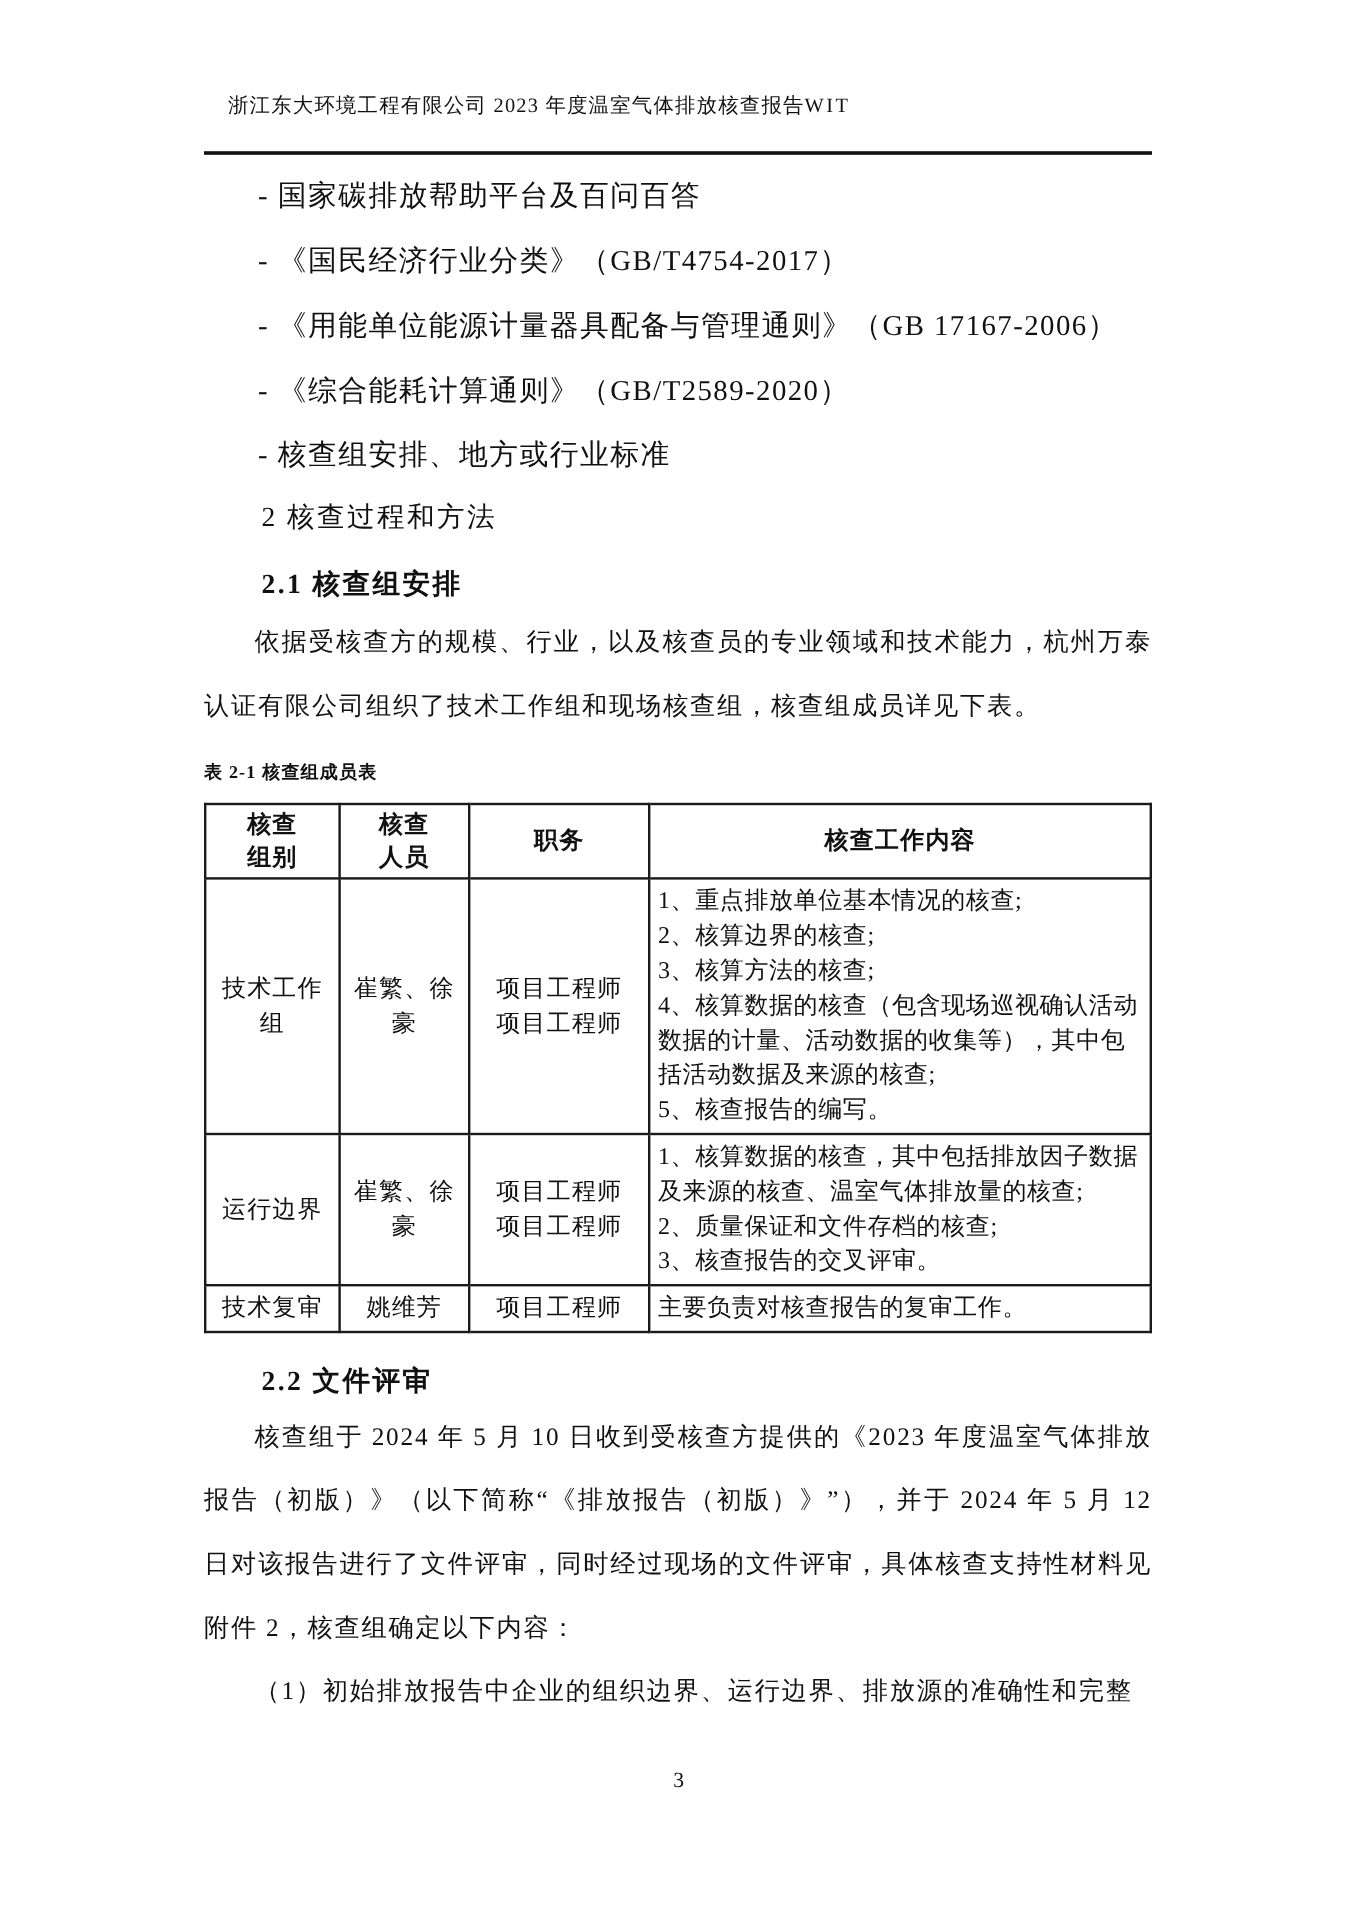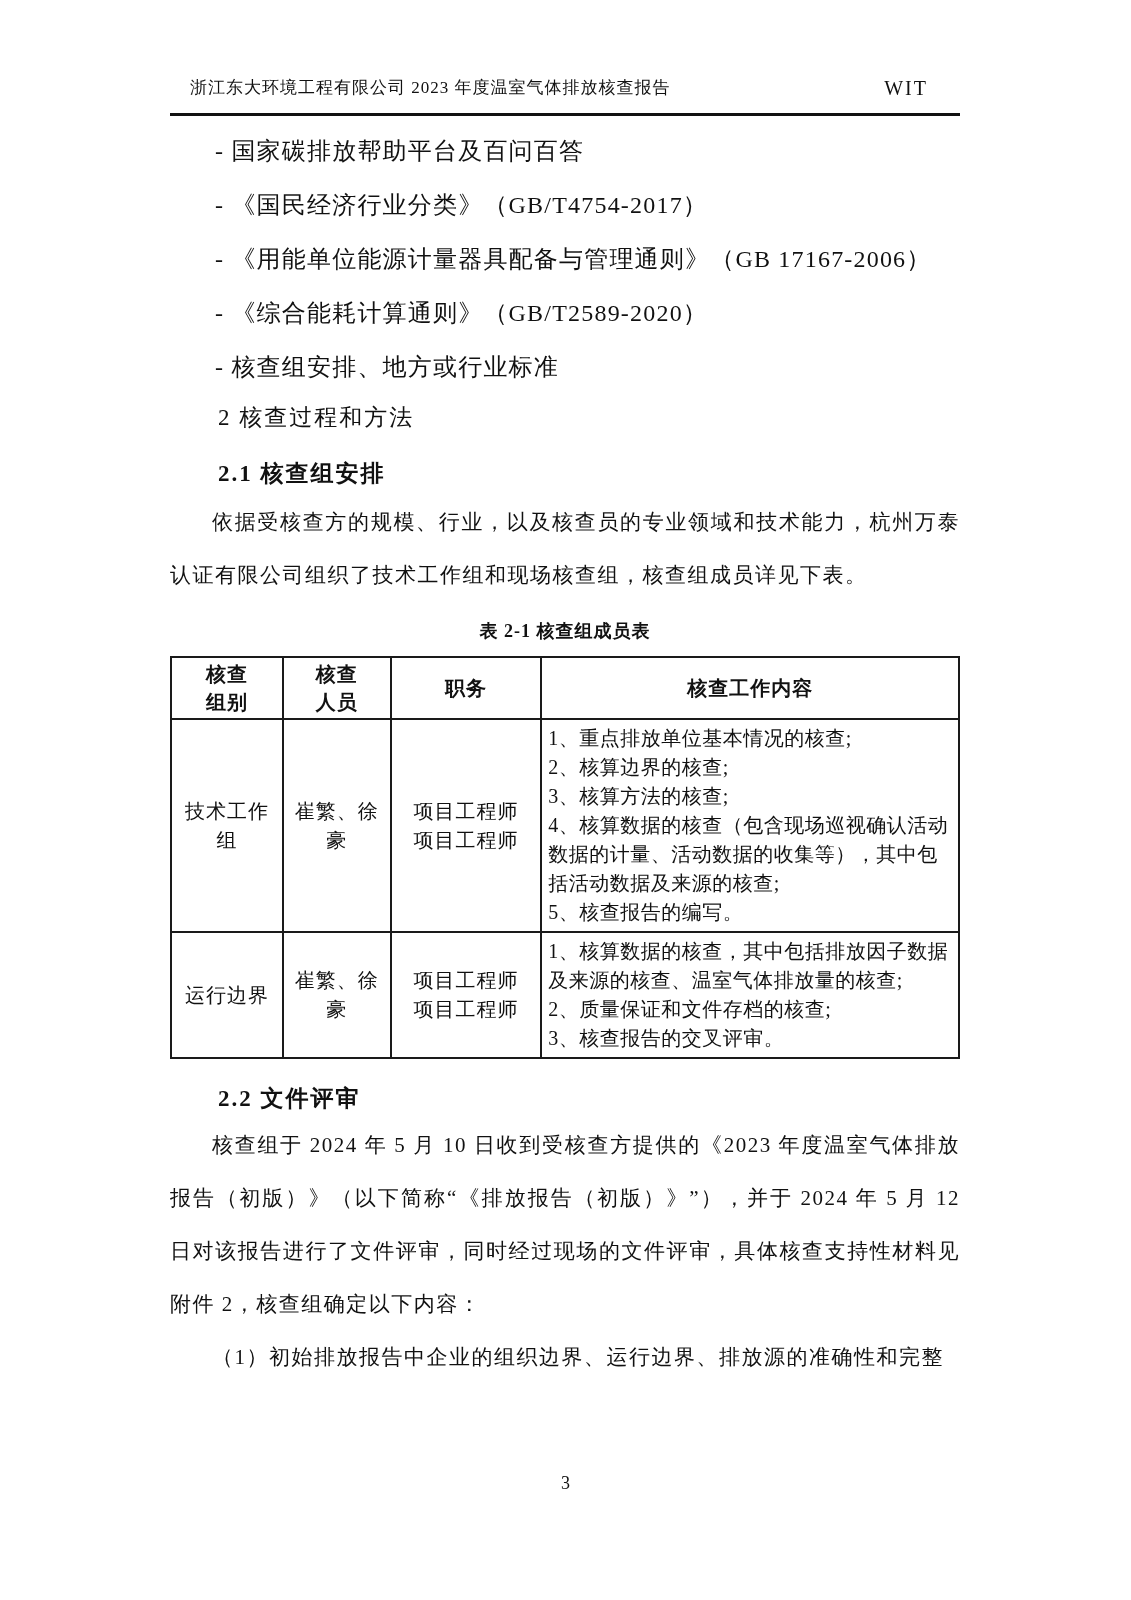--- a/index.html
+++ b/index.html
@@ -12,37 +12,35 @@
     background: #ffffff;
     color: #111;
     font-family: "Liberation Serif", "DejaVu Serif", serif;
     overflow: hidden;
   }
   .content { padding: 76px 171px 0 170px; }
 
   
   .doc-header {
     display: flex;
-    justify-content: space-between;
     align-items: flex-end;
     border-bottom: 3px solid #111;
-    padding-bottom: 13px;
+    padding-bottom: 26px;
   }
   .doc-header .title {
     font-size: 17px;
     letter-spacing: 1px;
     padding-left: 20px;
     line-height: 24px;
   }
   .doc-header .logo {
-    font-size: 20px;
+    font-size: 17px;
     letter-spacing: 2px;
     line-height: 24px;
     padding-right: 32px;
-    margin-left: 34px;
   }
 
   
   .ref-list { margin: 8px 0 0 45px; }
   .ref-item {
     font-size: 24px;
     line-height: 54px;
     letter-spacing: 1.2px;
     white-space: nowrap;
   }
@@ -68,23 +66,22 @@
     font-size: 21px;
     line-height: 53px;
     letter-spacing: 1.5px;
     text-align: justify;
     text-indent: 2em;
     margin-top: 6px;
   }
 
   
   .table-title {
-    font-size: 18px;
+    font-size: 15px;
     font-weight: bold;
-    text-align: center;
     letter-spacing: 1px;
     line-height: 30px;
     margin-top: 14px;
   }
   table.team {
     width: 100%;
     border-collapse: collapse;
     margin-top: 10px;
     table-layout: fixed;
   }
@@ -181,20 +178,26 @@
         </tr>
         <tr>
           <td class="cell-center">运行边界</td>
           <td class="cell-center">崔繁、徐豪</td>
           <td class="cell-center">项目工程师
 项目工程师</td>
           <td class="cell-content">1、核算数据的核查，其中包括排放因子数据及来源的核查、温室气体排放量的核查;
 2、质量保证和文件存档的核查;
 3、核查报告的交叉评审。</td>
         </tr>
+        <tr>
+          <td class="cell-center">技术复审</td>
+          <td class="cell-center">姚维芳</td>
+          <td class="cell-center">项目工程师</td>
+          <td class="cell-content">主要负责对核查报告的复审工作。</td>
+        </tr>
       </tbody>
     </table>
 
     <div class="h-sub">2.2 文件评审</div>
 
     <div class="para" style="margin-top:4px;">核查组于 2024 年 5 月 10 日收到受核查方提供的《2023 年度温室气体排放报告（初版）》（以下简称“《排放报告（初版）》”），并于 2024 年 5 月 12 日对该报告进行了文件评审，同时经过现场的文件评审，具体核查支持性材料见附件 2，核查组确定以下内容：</div>
 
     <div class="para" style="margin-top:0;">（1）初始排放报告中企业的组织边界、运行边界、排放源的准确性和完整</div>
 
   </div>

